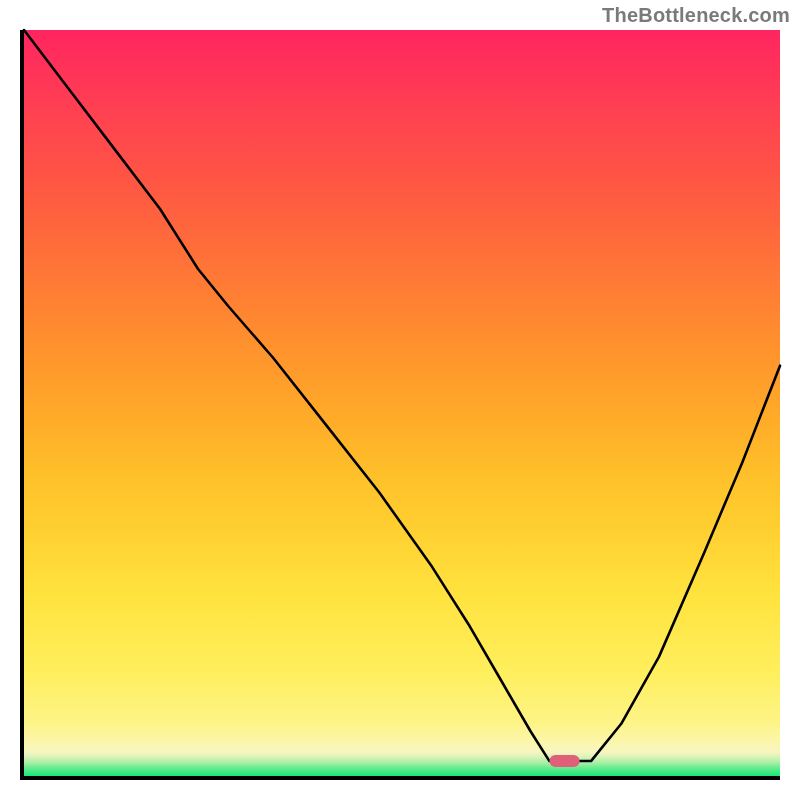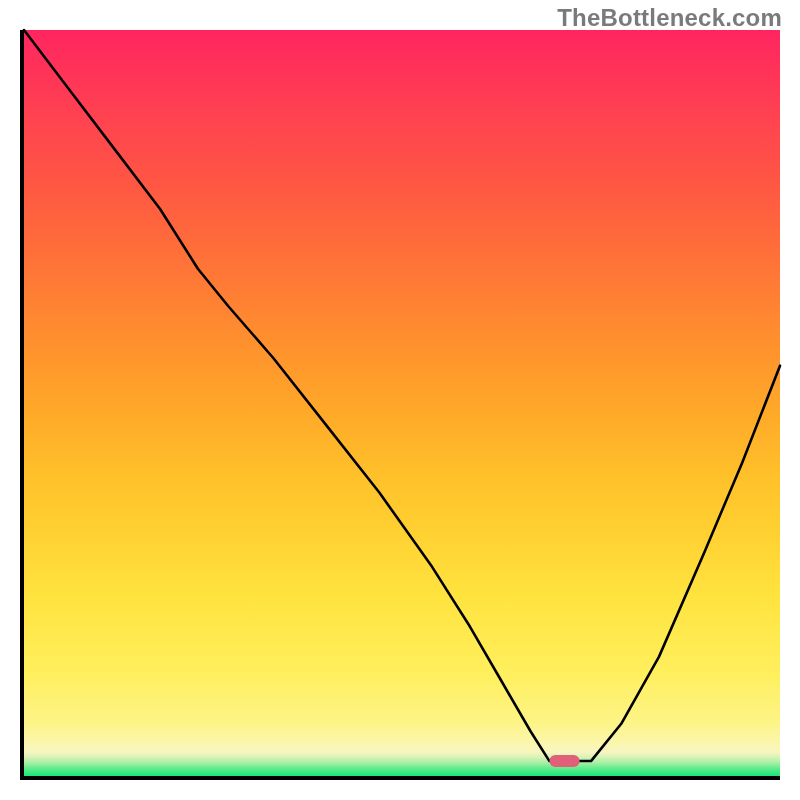--- a/index.html
+++ b/index.html
@@ -5,23 +5,23 @@
   * { margin: 0; padding: 0; box-sizing: border-box; }
   html, body { width: 800px; height: 800px; overflow: hidden; background: #fff; }
   .stage {
     position: relative;
     width: 800px;
     height: 800px;
   }
   .watermark {
     position: absolute;
     top: 4px;
-    right: 18px;
+    right: 10px;
     font-family: Arial, Helvetica, sans-serif;
-    font-size: 24px;
+    font-size: 20px;
     font-weight: bold;
     color: #7a7a7a;
     letter-spacing: 0.2px;
   }
   .plot {
     position: absolute;
     left: 20px;
     top: 30px;
     width: 760px;
     height: 750px;

